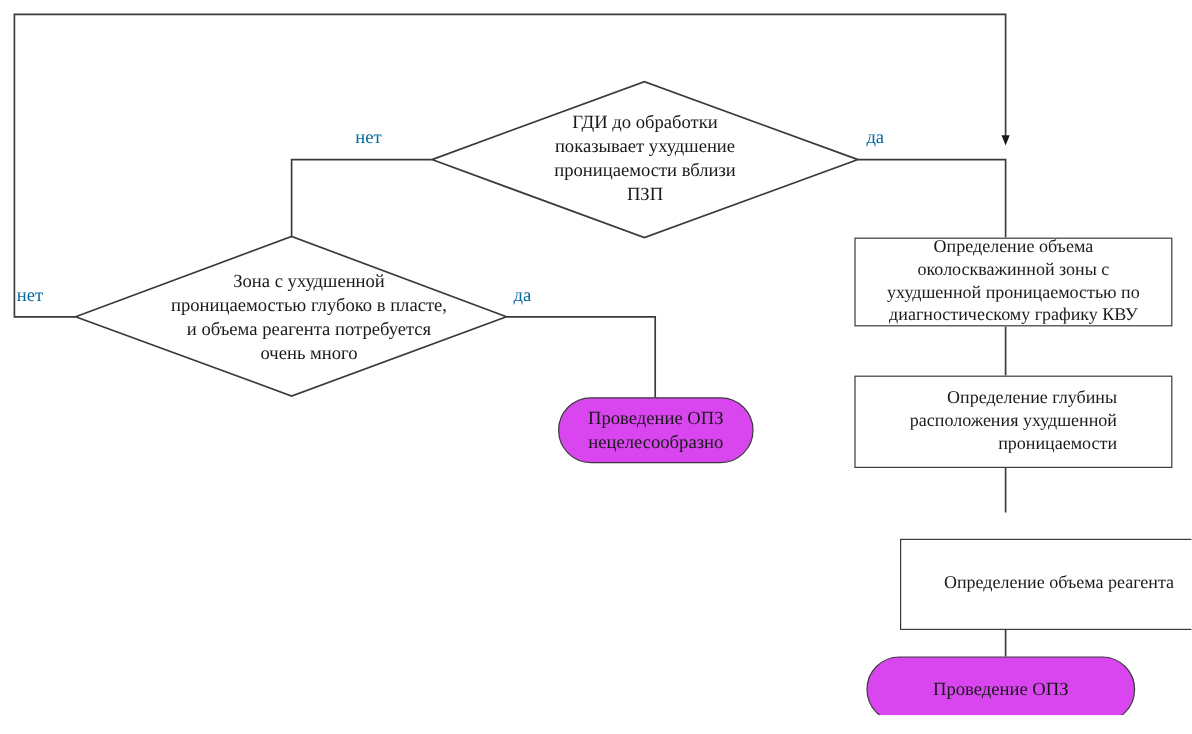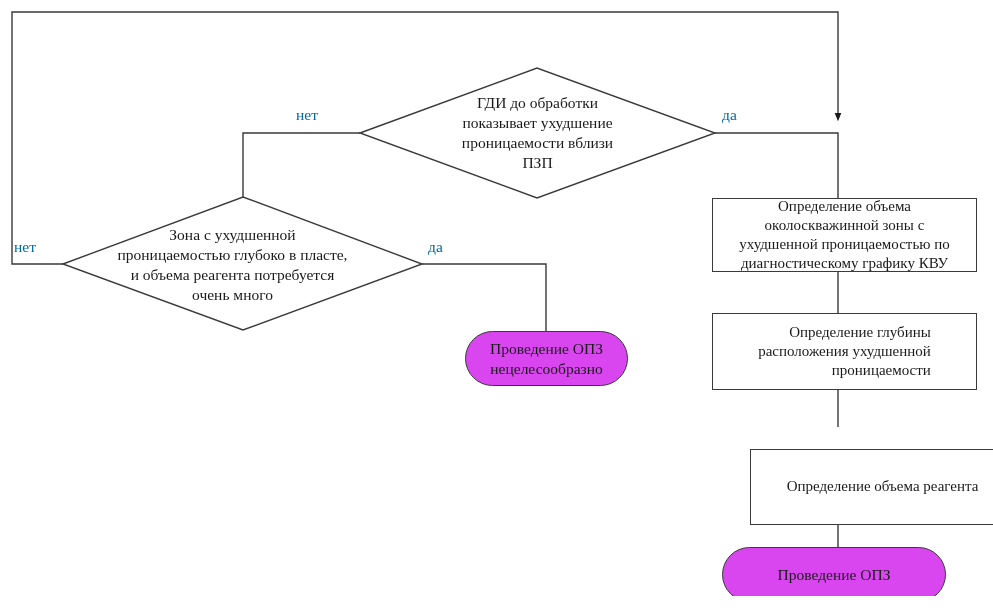--- a/index.html
+++ b/index.html
@@ -99,21 +99,21 @@
     <path d="M838,503 L838,547" fill="none" stroke="#3a3a3a" stroke-width="1.4"></path>
   </svg>
 
   <div class="diamond-label fs16" style="left:400px; top:85px; width:275px; height:96px;">
     <span class="txt">ГДИ до обработки
 показывает ухудшение
 проницаемости вблизи
 ПЗП</span>
   </div>
 
-  <div class="diamond-label fs16" style="left:94px; top:222px; width:277px; height:86px;justify-content:center;">
+  <div class="diamond-label fs16" style="left:119px; top:222px; width:277px; height:86px;justify-content:center;">
     <span class="txt">Зона с ухудшенной
 проницаемостью глубоко в пласте,
 и объема реагента потребуется
 очень много</span>
   </div>
 
   <div class="edge-label fs16" style="left:296px; top:106px; width:70px;">нет</div>
 
   <div class="edge-label fs16" style="left:722px; top:106px; width:50px;">да</div>
 

